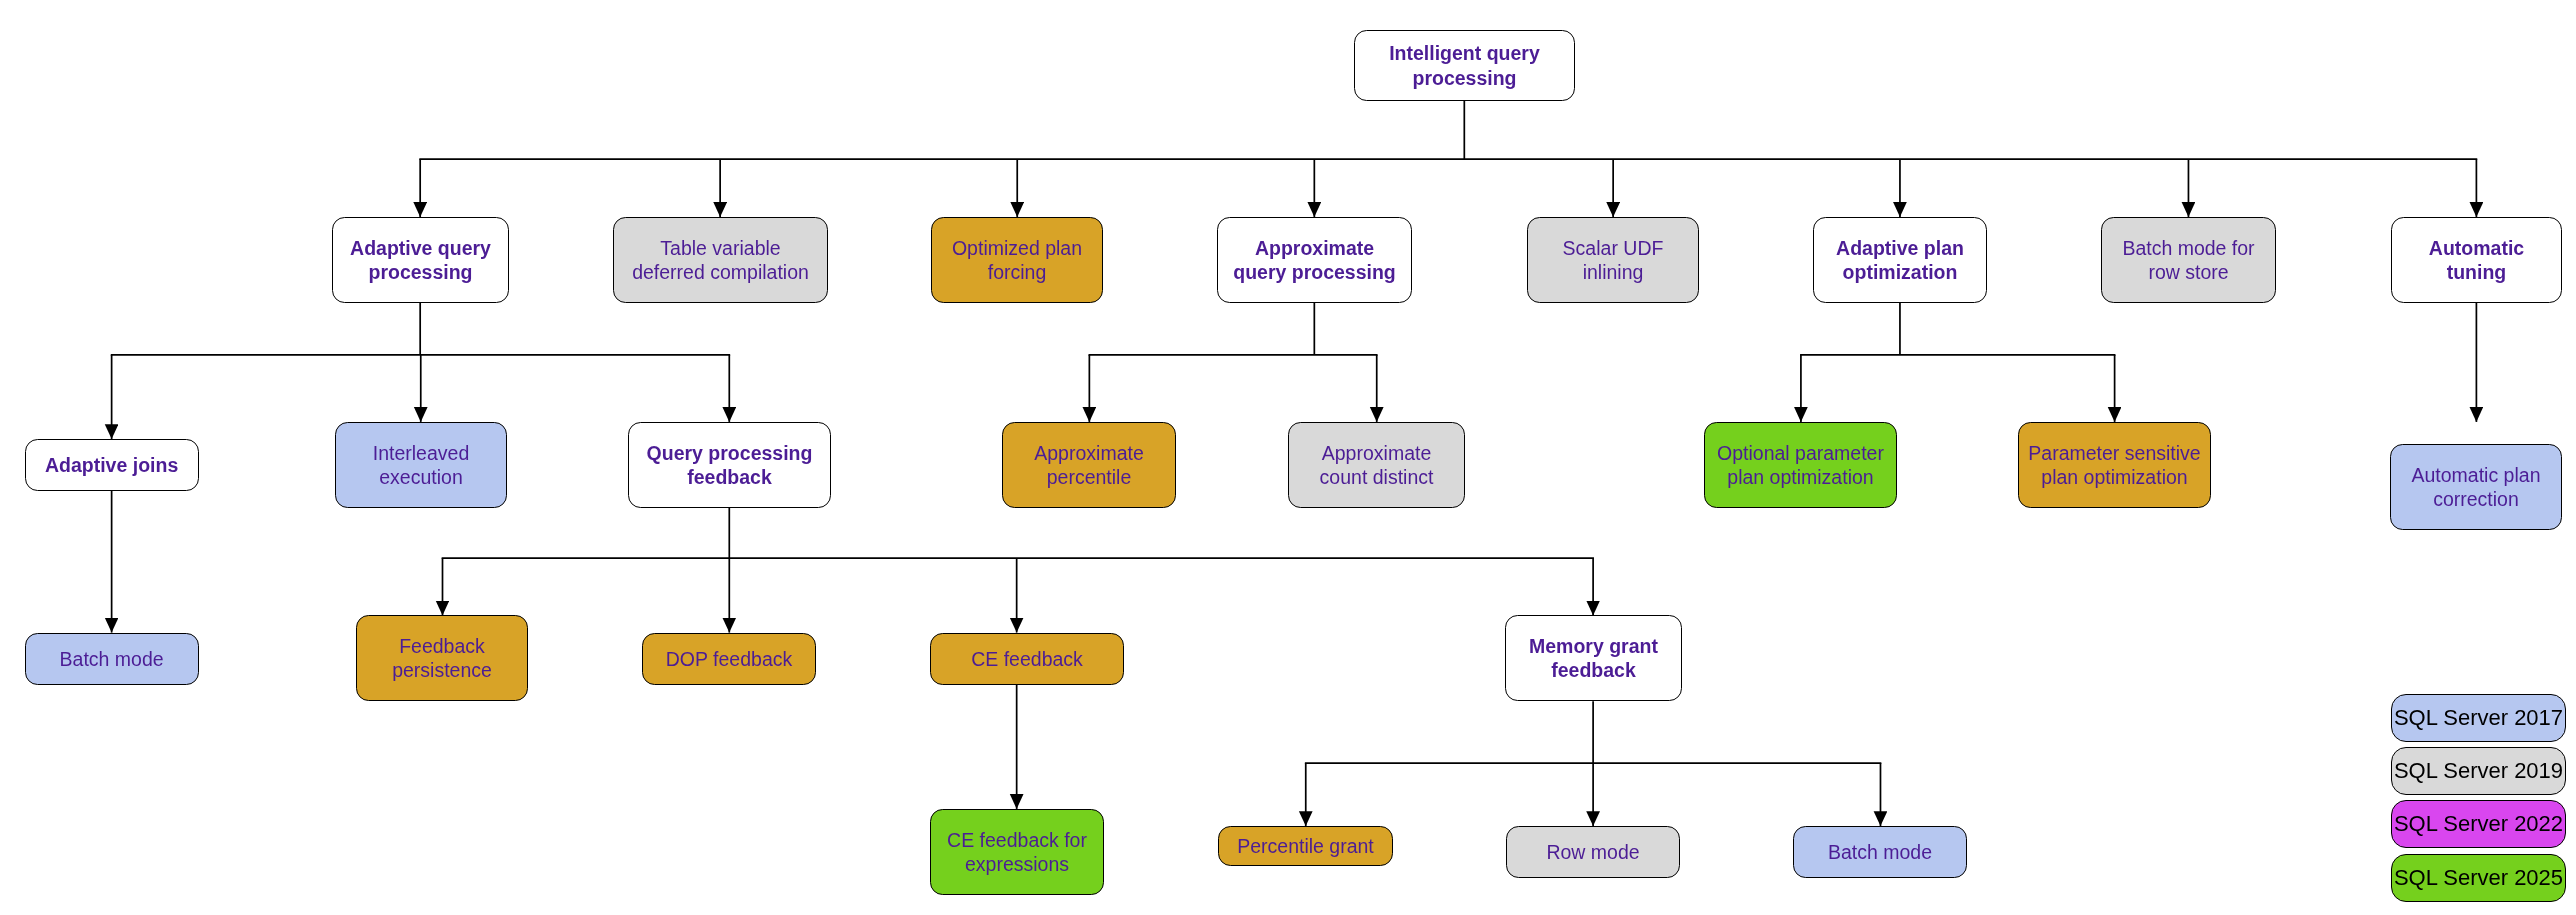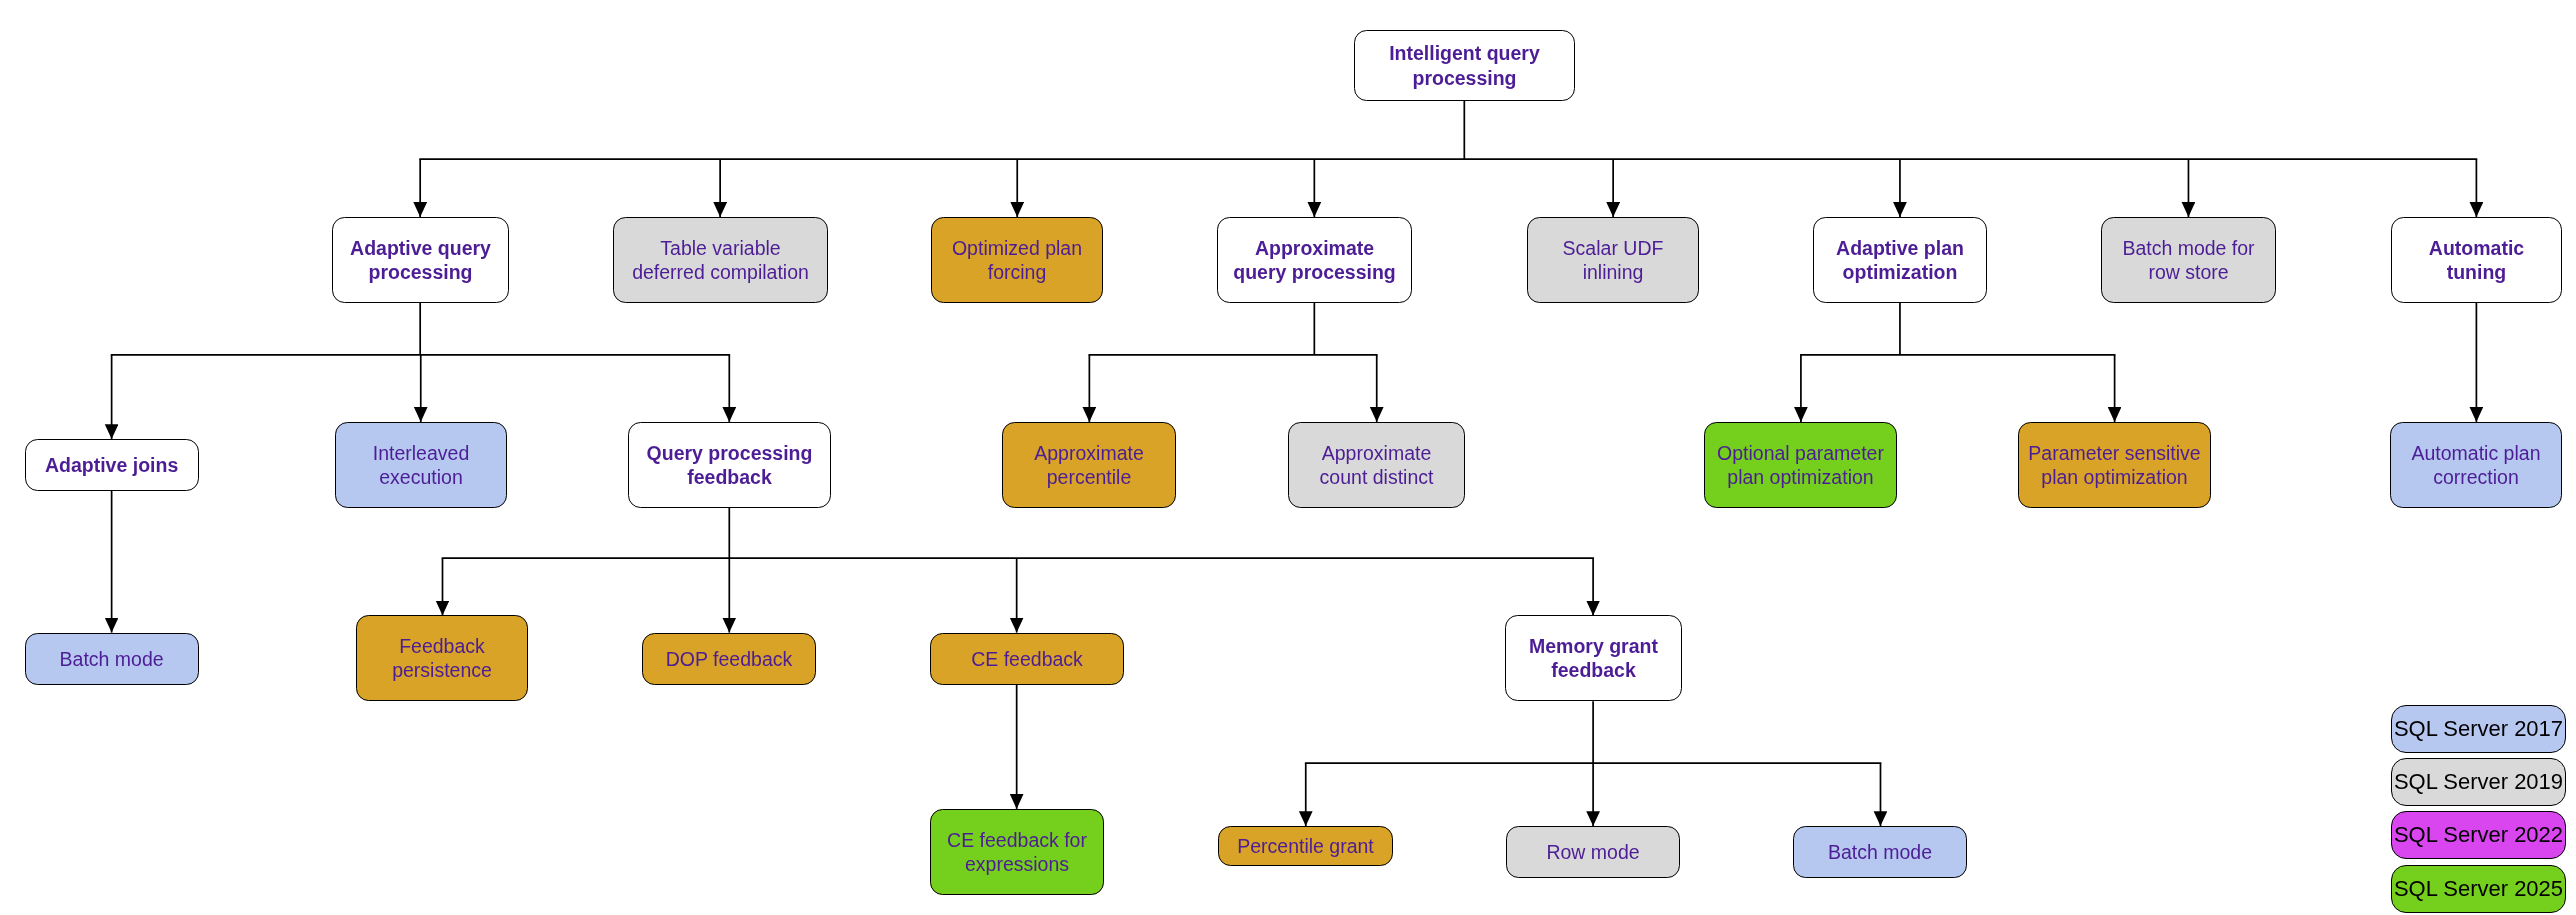--- a/index.html
+++ b/index.html
@@ -36,21 +36,20 @@
     position: absolute;
     box-sizing: border-box;
     border: 1.7px solid #000000;
     border-radius: 15px;
     display: flex;
     align-items: center;
     justify-content: center;
     text-align: center;
     font-size: 22px;
     color: #000000;
-    margin-top: 11px;
   }
 </style>
 </head>
 <body>
 
 <div class="canvas">
   <svg class="connectors" xmlns="http://www.w3.org/2000/svg" viewBox="0 0 4500 1600" width="2576" height="916">
     <defs>
       <marker id="arr" markerUnits="userSpaceOnUse" markerWidth="28" markerHeight="26" refX="26" refY="12" orient="auto">
         <path d="M0,0 L26,12 L0,24 z" fill="#000000"></path>
@@ -119,21 +118,21 @@
       <div class="node bold" style="left: 628px; top: 422px; width: 203px; height: 86px; background: rgb(255, 255, 255);"><span>Query processing
 feedback</span></div>
       <div class="node" style="left: 1002px; top: 422px; width: 174px; height: 86px; background: rgb(216, 163, 39);"><span>Approximate
 percentile</span></div>
       <div class="node" style="left: 1288px; top: 422px; width: 177px; height: 86px; background: rgb(217, 217, 217);"><span>Approximate
 count distinct</span></div>
       <div class="node" style="left: 1704px; top: 422px; width: 193px; height: 86px; background: rgb(117, 208, 29);"><span>Optional parameter
 plan optimization</span></div>
       <div class="node" style="left: 2018px; top: 422px; width: 193px; height: 86px; background: rgb(216, 163, 39);"><span>Parameter sensitive
 plan optimization</span></div>
-      <div class="node" style="left: 2390px; top: 422px; width: 172px; height: 86px; background: rgb(182, 199, 240);"><span>Automatic plan
+      <div class="node" style="left: 2390px; top: 444px; width: 172px; height: 86px; background: rgb(182, 199, 240);"><span>Automatic plan
 correction</span></div>
       <div class="node" style="left: 24.6px; top: 633px; width: 174px; height: 52px; background: rgb(182, 199, 240);"><span>Batch mode</span></div>
       <div class="node" style="left: 356px; top: 615px; width: 172px; height: 86px; background: rgb(216, 163, 39);"><span>Feedback
 persistence</span></div>
       <div class="node" style="left: 642px; top: 633px; width: 174px; height: 52px; background: rgb(216, 163, 39);"><span>DOP feedback</span></div>
       <div class="node" style="left: 930px; top: 633px; width: 194px; height: 52px; background: rgb(216, 163, 39);"><span>CE feedback</span></div>
       <div class="node bold" style="left: 1505px; top: 615px; width: 177px; height: 86px; background: rgb(255, 255, 255);"><span>Memory grant
 feedback</span></div>
       <div class="node" style="left: 930px; top: 809px; width: 174px; height: 86px; background: rgb(117, 208, 29);"><span>CE feedback for
 expressions</span></div>

